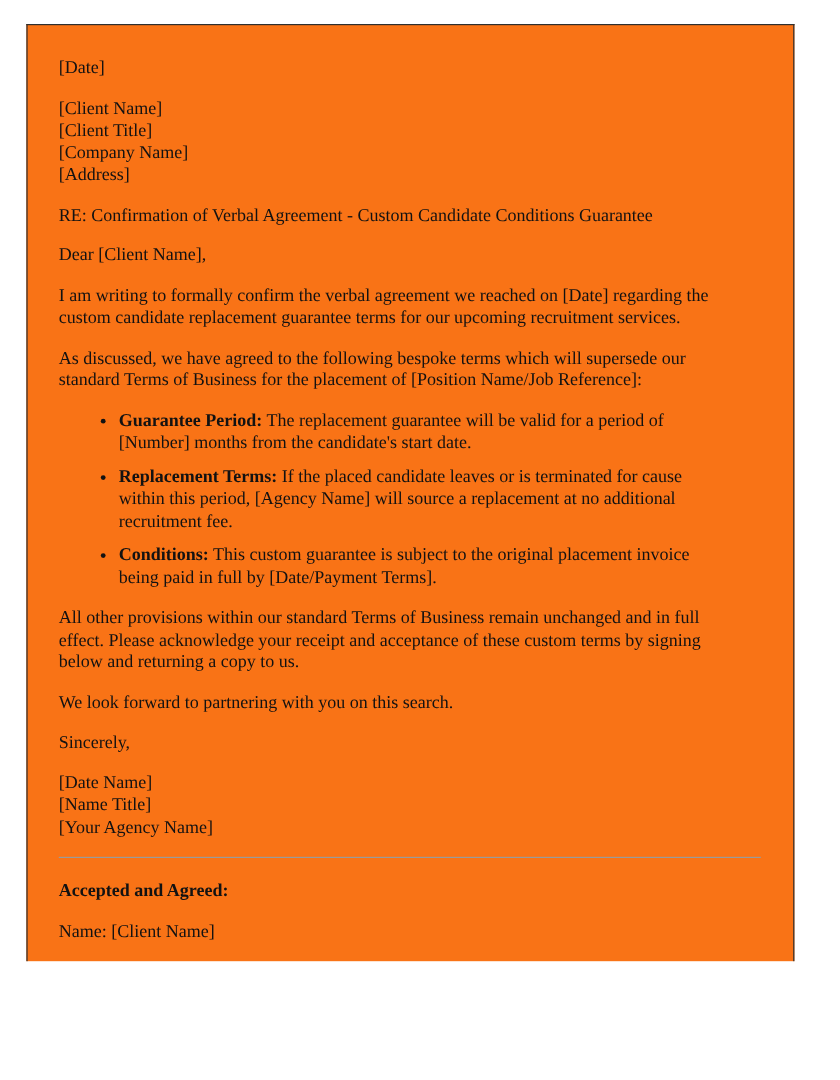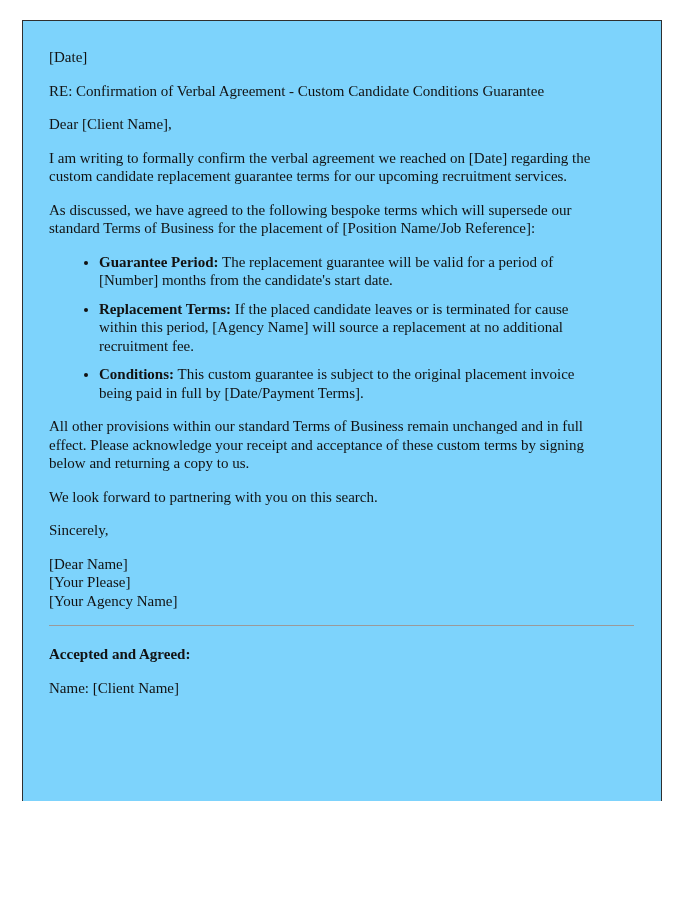--- a/index.html
+++ b/index.html
@@ -17,21 +17,21 @@
     background: #ffffff;
   }
   .letter {
     position: absolute;
     left: 22px;
     top: 20px;
     width: 640px;
     height: 781px;
     border: 1px solid #2f2f2f;
     border-bottom: none;
-    background: #7dd3fc;
+    background: #f97316;
     padding: 27px 27px 0 26px;
     overflow: hidden;
     font-size: 15px;
     line-height: 18.5px;
     color: #121212;
   }
   .para { margin: 0 0 15px 0; white-space: pre-line; }
   .block { margin: 0 0 15px 0; }
   .block div { white-space: pre-line; }
   ul.terms {
@@ -60,20 +60,26 @@
   }
 </style>
 </head>
 <body>
 
 <div class="page">
   <div class="letter">
 
     <p class="para">[Date]</p>
 
+    <div class="block">
+      <div>[Client Name]</div>
+      <div>[Client Title]</div>
+      <div>[Company Name]</div>
+      <div>[Address]</div>
+    </div>
 
     <p class="para">RE: Confirmation of Verbal Agreement - Custom Candidate Conditions Guarantee</p>
 
     <p class="para">Dear [Client Name],</p>
 
     <p class="para">I am writing to formally confirm the verbal agreement we reached on [Date] regarding the
 custom candidate replacement guarantee terms for our upcoming recruitment services.</p>
 
     <p class="para">As discussed, we have agreed to the following bespoke terms which will supersede our
 standard Terms of Business for the placement of [Position Name/Job Reference]:</p>
@@ -99,22 +105,22 @@
 
     <p class="para">All other provisions within our standard Terms of Business remain unchanged and in full
 effect. Please acknowledge your receipt and acceptance of these custom terms by signing
 below and returning a copy to us.</p>
 
     <p class="para">We look forward to partnering with you on this search.</p>
 
     <p class="para">Sincerely,</p>
 
     <div class="block">
-      <div>[Dear Name]</div>
-      <div>[Your Please]</div>
+      <div>[Date Name]</div>
+      <div>[Name Title]</div>
       <div>[Your Agency Name]</div>
     </div>
 
     <hr class="divider">
 
     <p class="accept-heading">Accepted and Agreed:</p>
 
 
     <p class="para">Name: [Client Name]</p>
 

